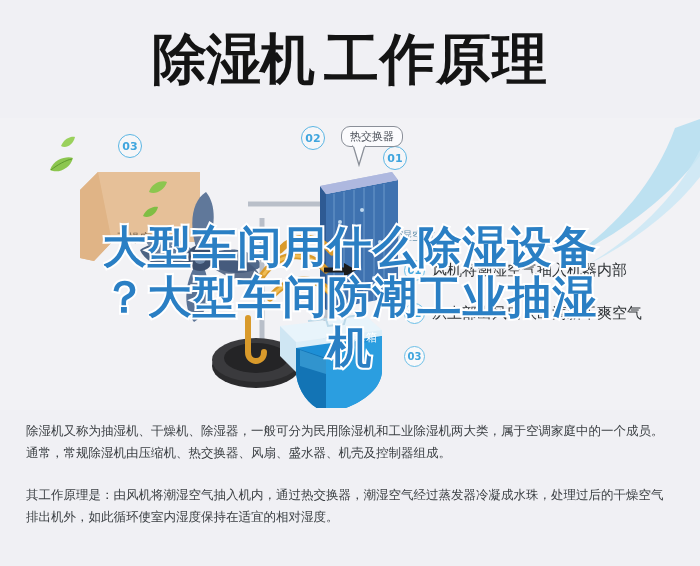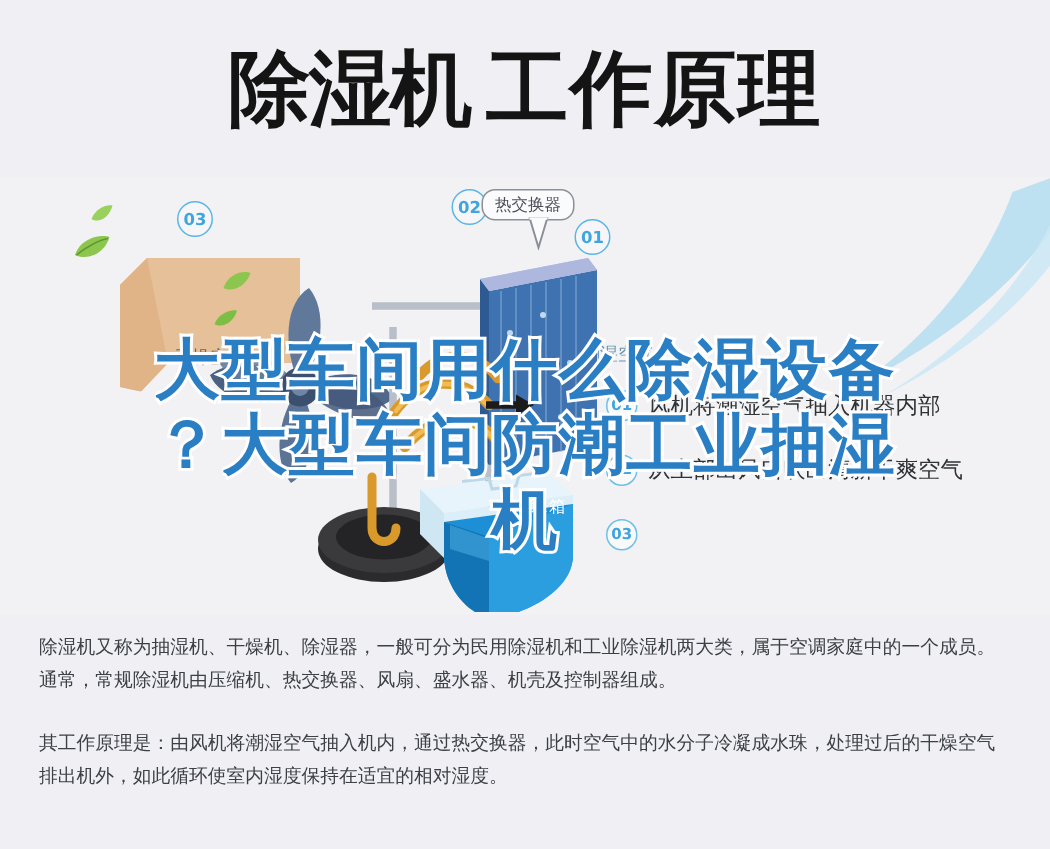--- a/index.html
+++ b/index.html
@@ -65,21 +65,21 @@
     display:flex;align-items:center;justify-content:center;
     background:rgba(255,255,255,.35);
     font-family:"DejaVu Sans",sans-serif;
   }
   .marker.m03{left:118px;top:16px;}
   .marker.m02{left:301px;top:8px;}
   .marker.m01{left:383px;top:28px;}
 
   
   .callout{
-    position:absolute;left:321px;top:8px;
+    position:absolute;left:341px;top:8px;
     padding:2px 8px;border:1.4px solid #8a8f98;border-radius:9px;
     background:#fbfbfd;color:#4a4f58;font-size:11px;white-space:nowrap;
     font-family:"DejaVu Sans",sans-serif;
   }
   .callout-stem{position:absolute;left:352px;top:27px;width:14px;height:22px;}
 
   
   .machine{position:absolute;left:130px;top:40px;width:300px;height:250px;}
   .tank-label{
     position:absolute;left:306px;top:212px;font-size:11px;color:#ffffff;
@@ -272,16 +272,16 @@
   </div>
 
   <div class="watermark">
     <div class="wm-line">大型车间用什么除湿设备</div>
     <div class="wm-line">？大型车间防潮工业抽湿</div>
     <div class="wm-line">机</div>
   </div>
 
   <div class="body-text">
     <p class="para">除湿机又称为抽湿机、干燥机、除湿器，一般可分为民用除湿机和工业除湿机两大类，属于空调家庭中的一个成员。通常，常规除湿机由压缩机、热交换器、风扇、盛水器、机壳及控制器组成。</p>
-    <p class="para">其工作原理是：由风机将潮湿空气抽入机内，通过热交换器，此时空气中的水分子冷凝成水珠，处理过后的干燥空气排出机外，如此循环使室内湿度保持在适宜的相对湿度。</p>
+    <p class="para">其工作原理是：由风机将潮湿空气抽入机内，通过热交换器，潮湿空气经过蒸发器冷凝成水珠，处理过后的干燥空气排出机外，如此循环使室内湿度保持在适宜的相对湿度。</p>
   </div>
 
 </div>
 
 </body></html>

